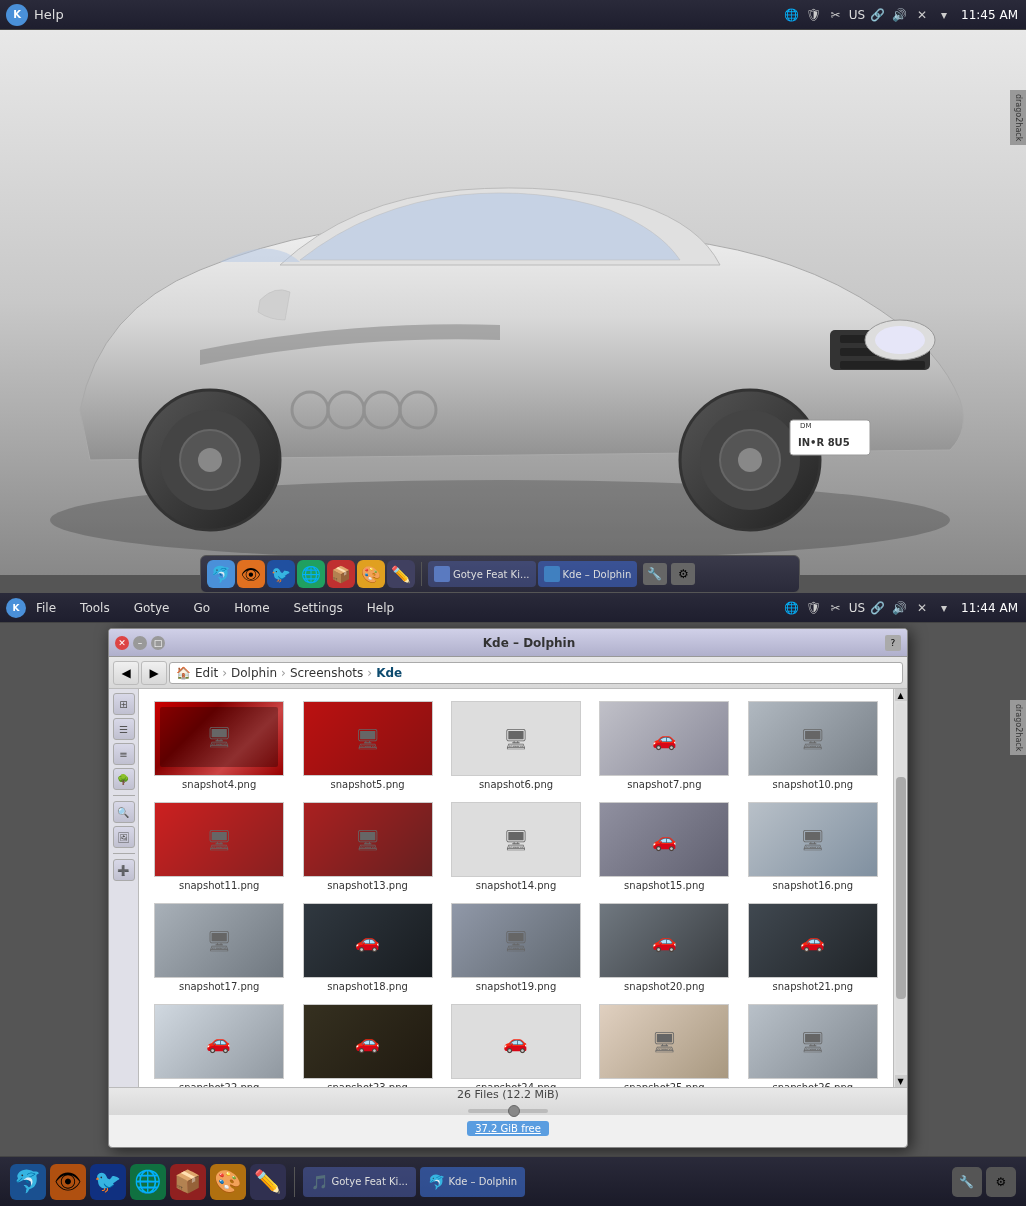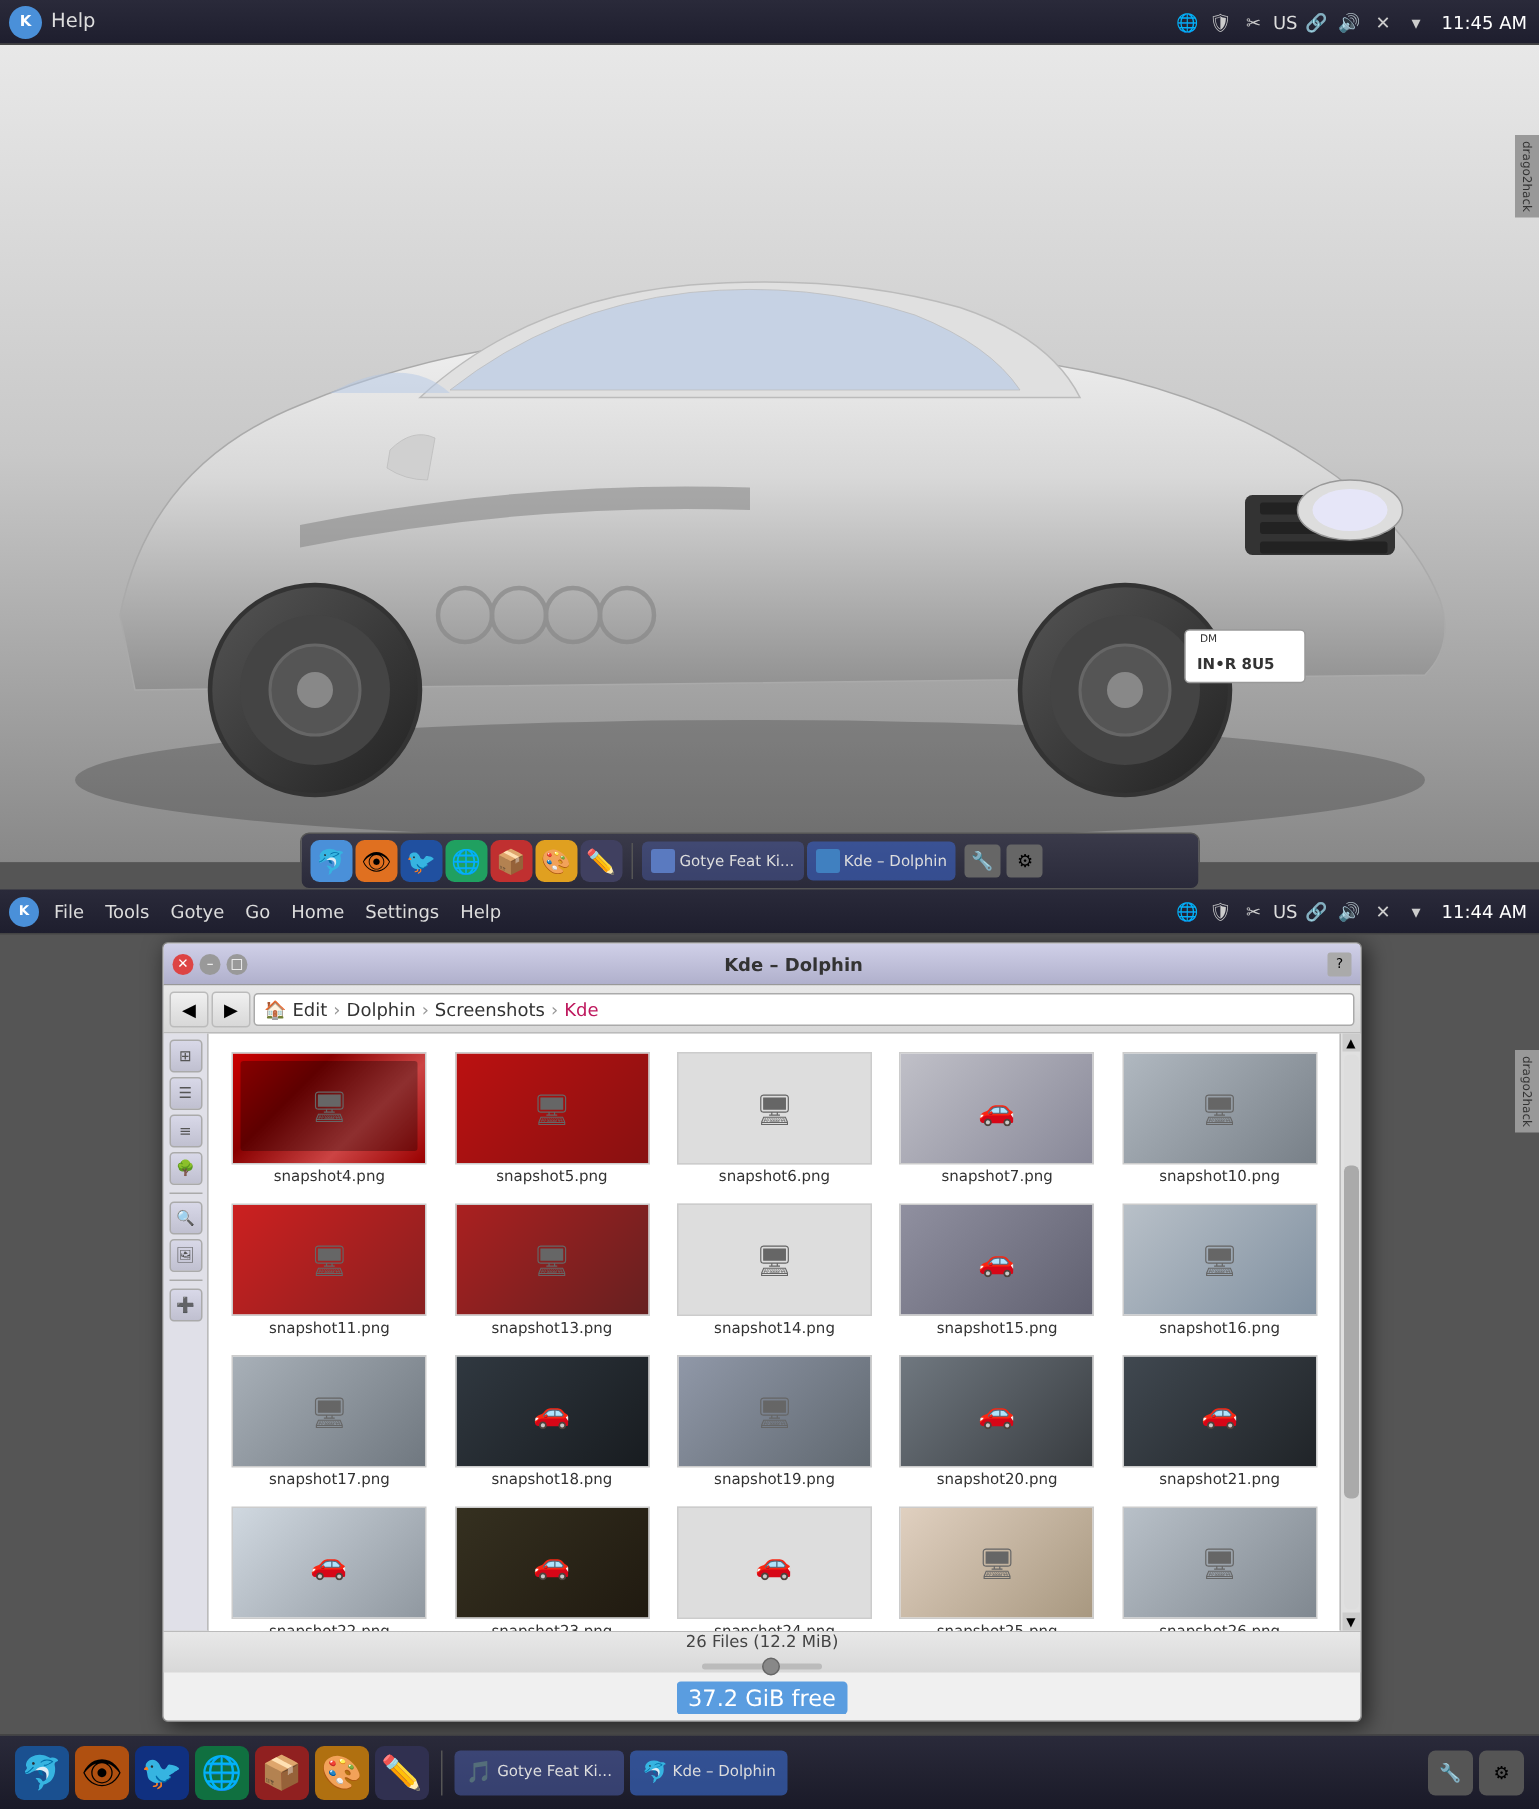--- a/index.html
+++ b/index.html
@@ -175,21 +175,21 @@
       align-items: center;
       justify-content: center;
       color: white;
       font-size: 9px;
       font-weight: bold;
     }
 
     .menu-items {
       display: flex;
       align-items: center;
-      gap: 2px;
+      gap: 12px;
     }
 
     .menu-item {
       color: #ddd;
       font-size: 12px;
       padding: 2px 6px;
       cursor: pointer;
     }
 
     .taskbar-bottom-right {
@@ -300,21 +300,21 @@
       border-radius: 3px;
       display: flex;
       align-items: center;
       padding: 0 6px;
       gap: 4px;
       font-size: 12px;
       color: #333;
     }
 
     .breadcrumb-sep { color: #999; }
-    .breadcrumb-current { font-weight: normal; color: #be185d; }
+    .breadcrumb-current { font-weight: bold; color: #0c4a6e; }
 
     
     .dolphin-content {
       display: flex;
       height: calc(100% - 28px - 32px - 32px - 28px);
     }
 
     
     .dolphin-sidebar {
       width: 30px;
@@ -452,21 +452,22 @@
       background: #888;
       border-radius: 50%;
       border: 1px solid #666;
     }
 
     .status-free {
       background: #5a9de0;
       color: white;
       padding: 2px 8px;
       border-radius: 3px;
-      font-size: 15px;
+      font-size: 10px;
+      text-decoration: underline;
     }
 
     
     .taskbar-dock {
       position: absolute;
       bottom: 0;
       left: 0;
       width: 1026px;
       height: 50px;
       background: linear-gradient(to bottom, #2a2a3a, #1a1a28);

